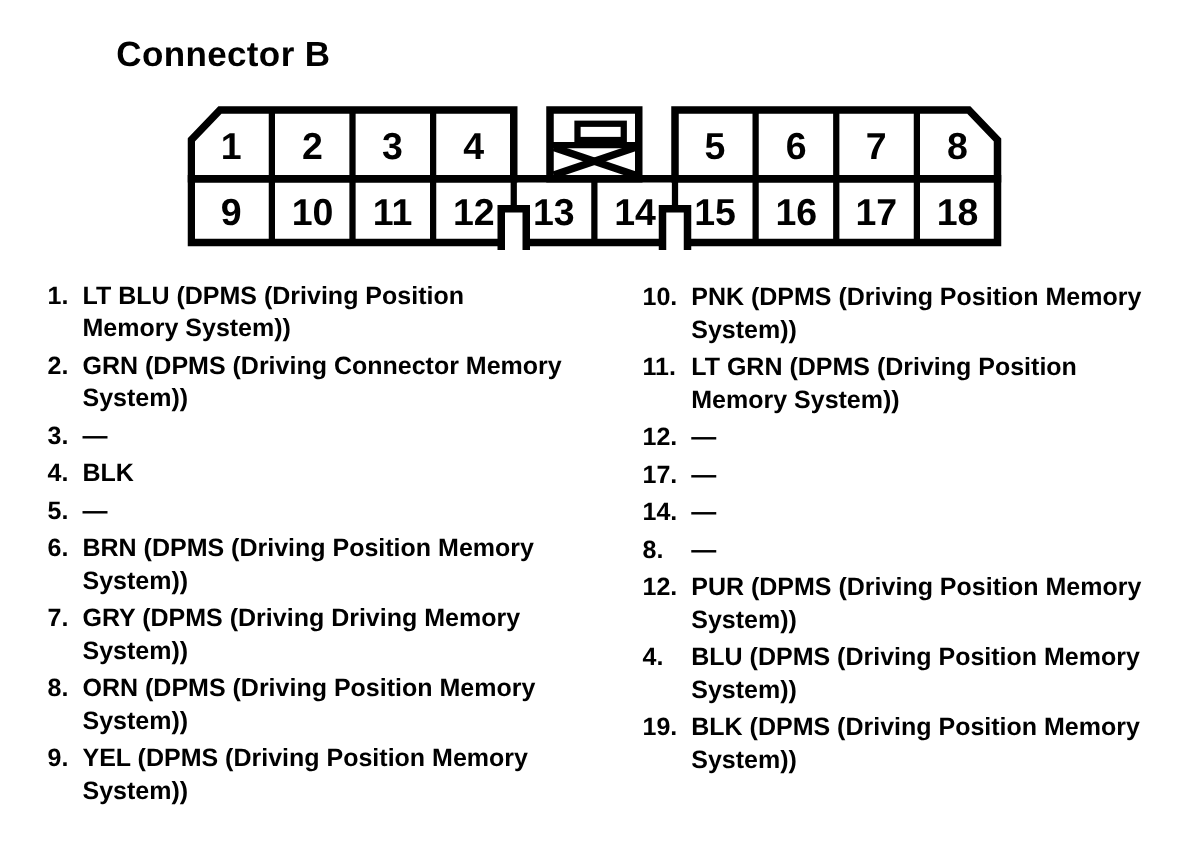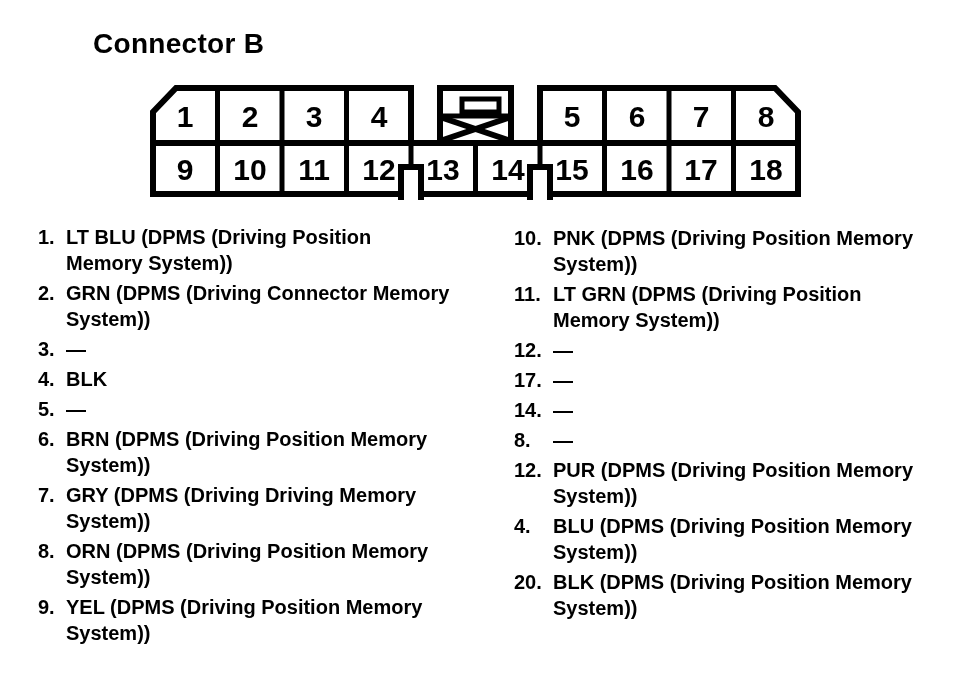--- a/index.html
+++ b/index.html
@@ -195,19 +195,19 @@
         <span class="num">12.</span>
         <span class="txt">PUR (DPMS (Driving Position Memory
 System))</span>
       </div>
     <div class="legend-item">
         <span class="num">4.</span>
         <span class="txt">BLU (DPMS (Driving Position Memory
 System))</span>
       </div>
     <div class="legend-item">
-        <span class="num">20.</span>
+        <span class="num">19.</span>
         <span class="txt">BLK (DPMS (Driving Position Memory
 System))</span>
       </div>
   </div>
 
 </div>
 
 </body></html>

